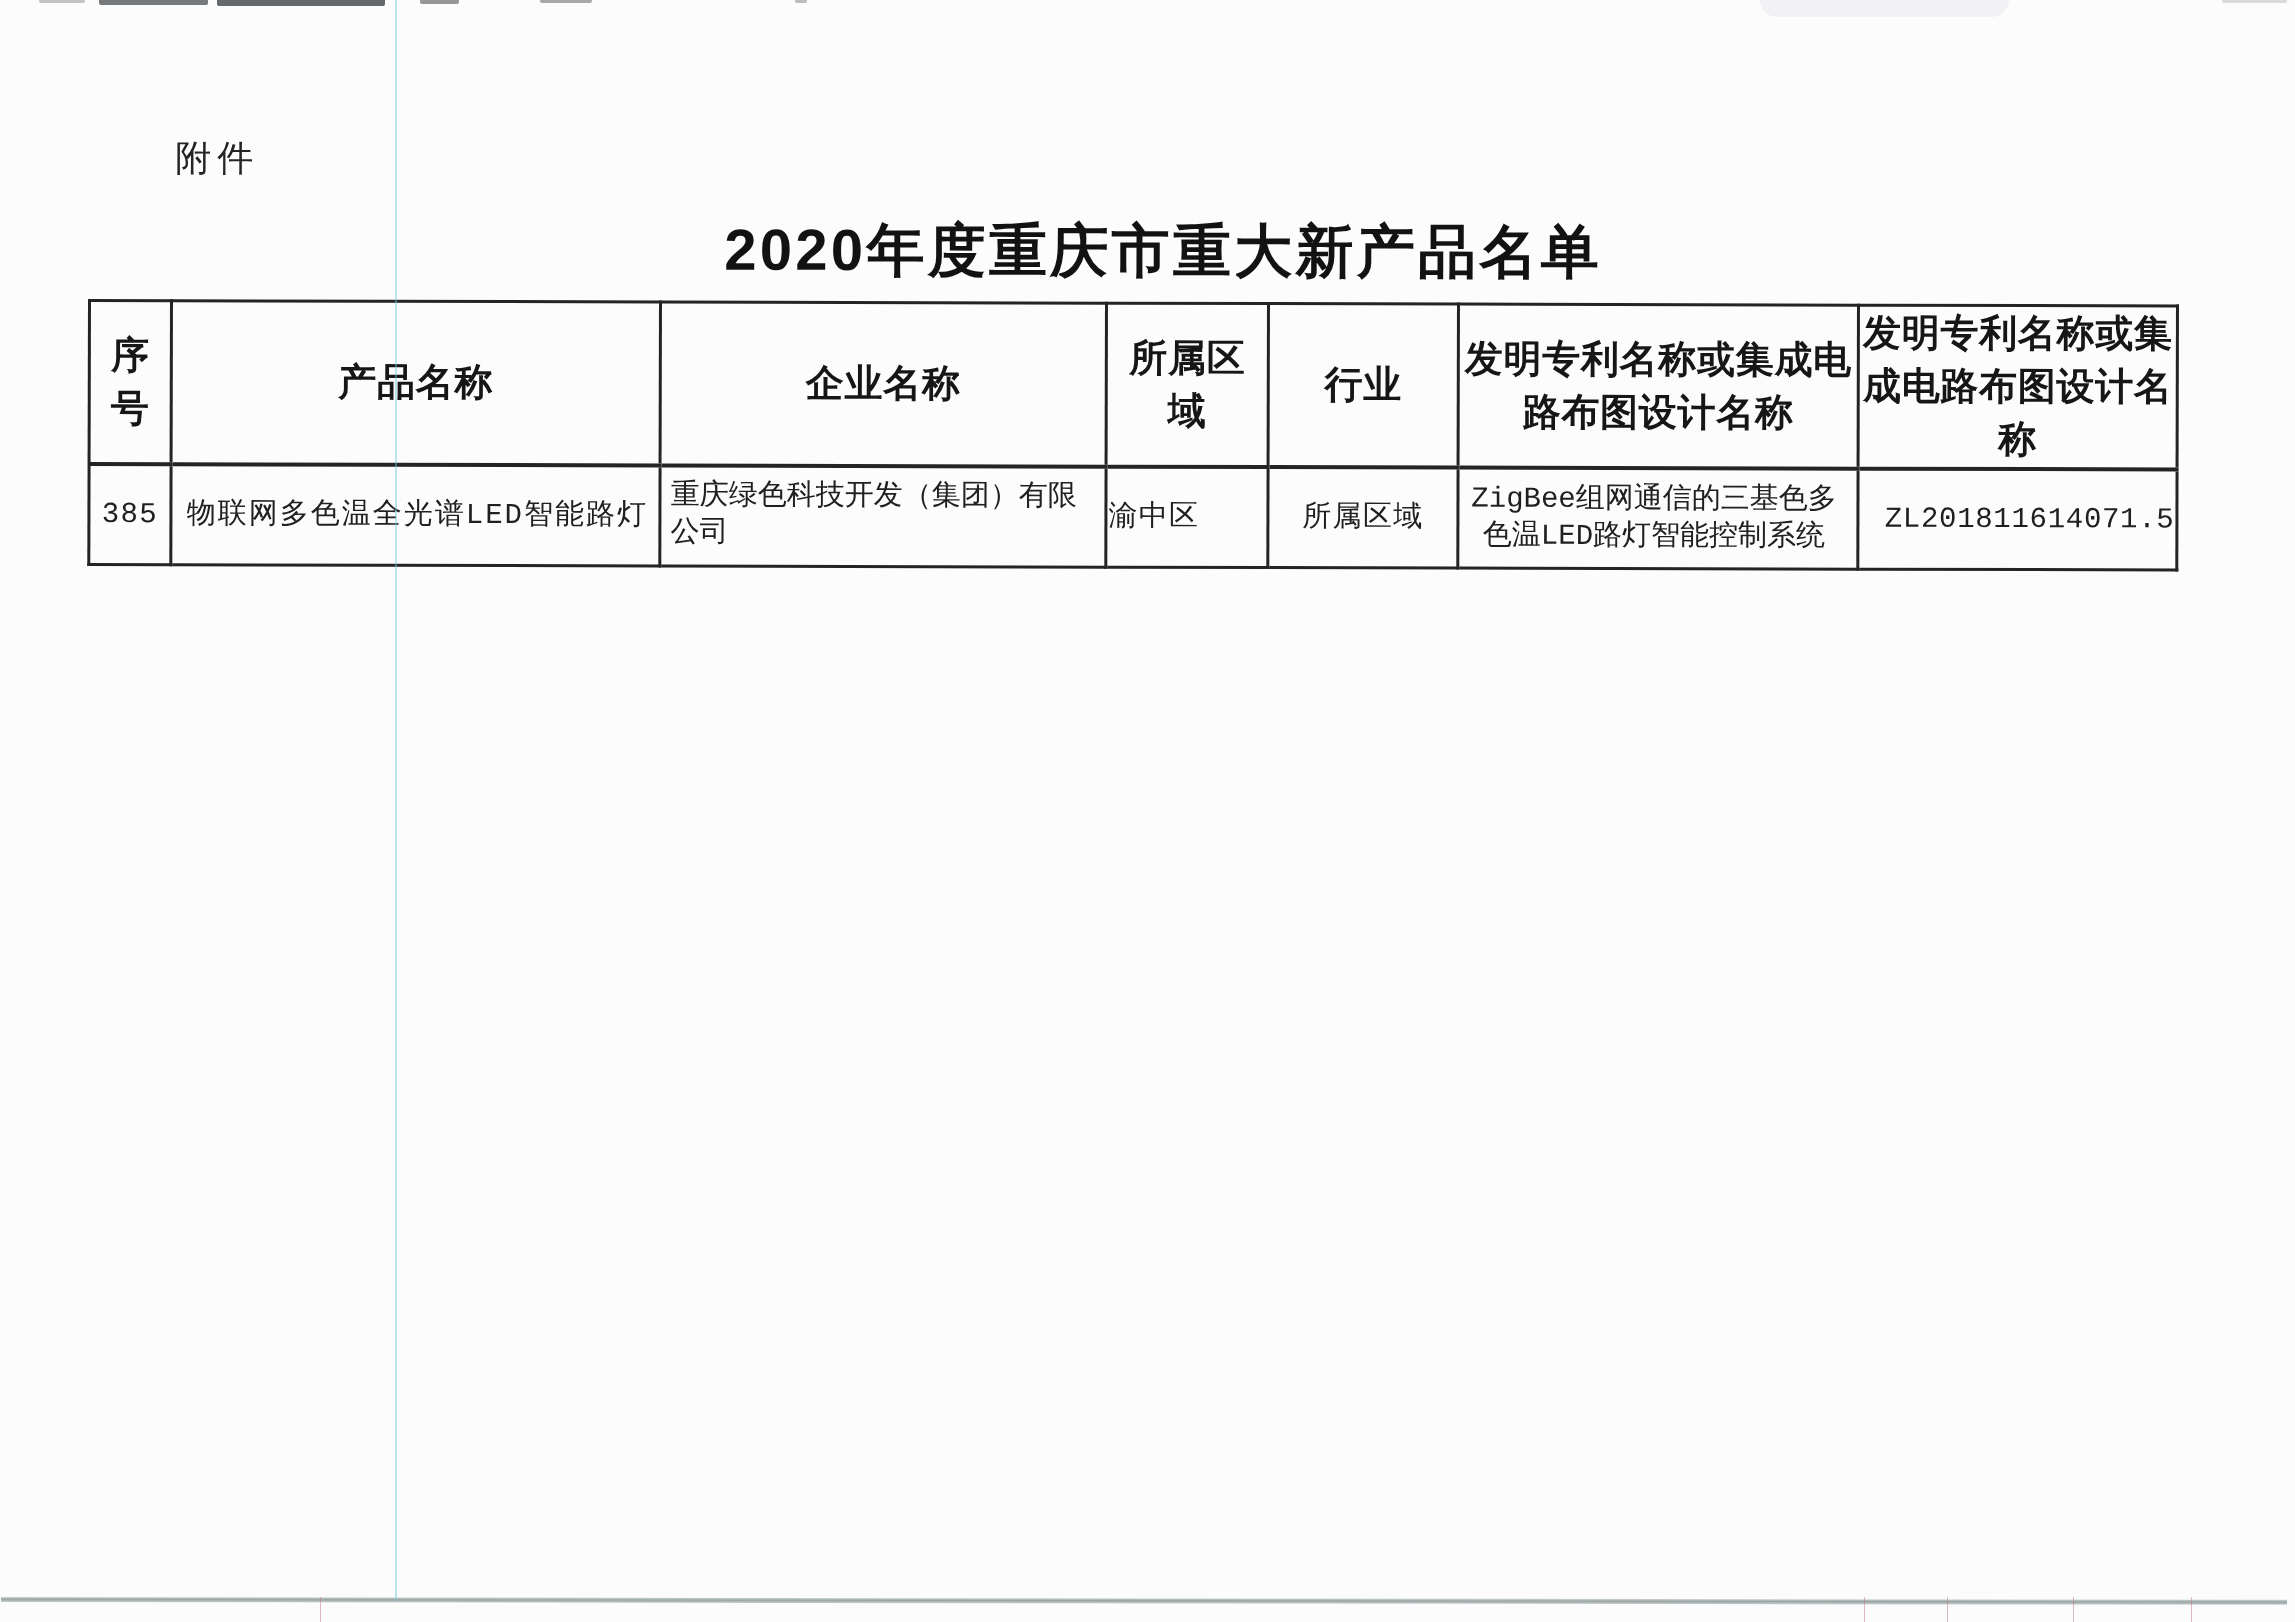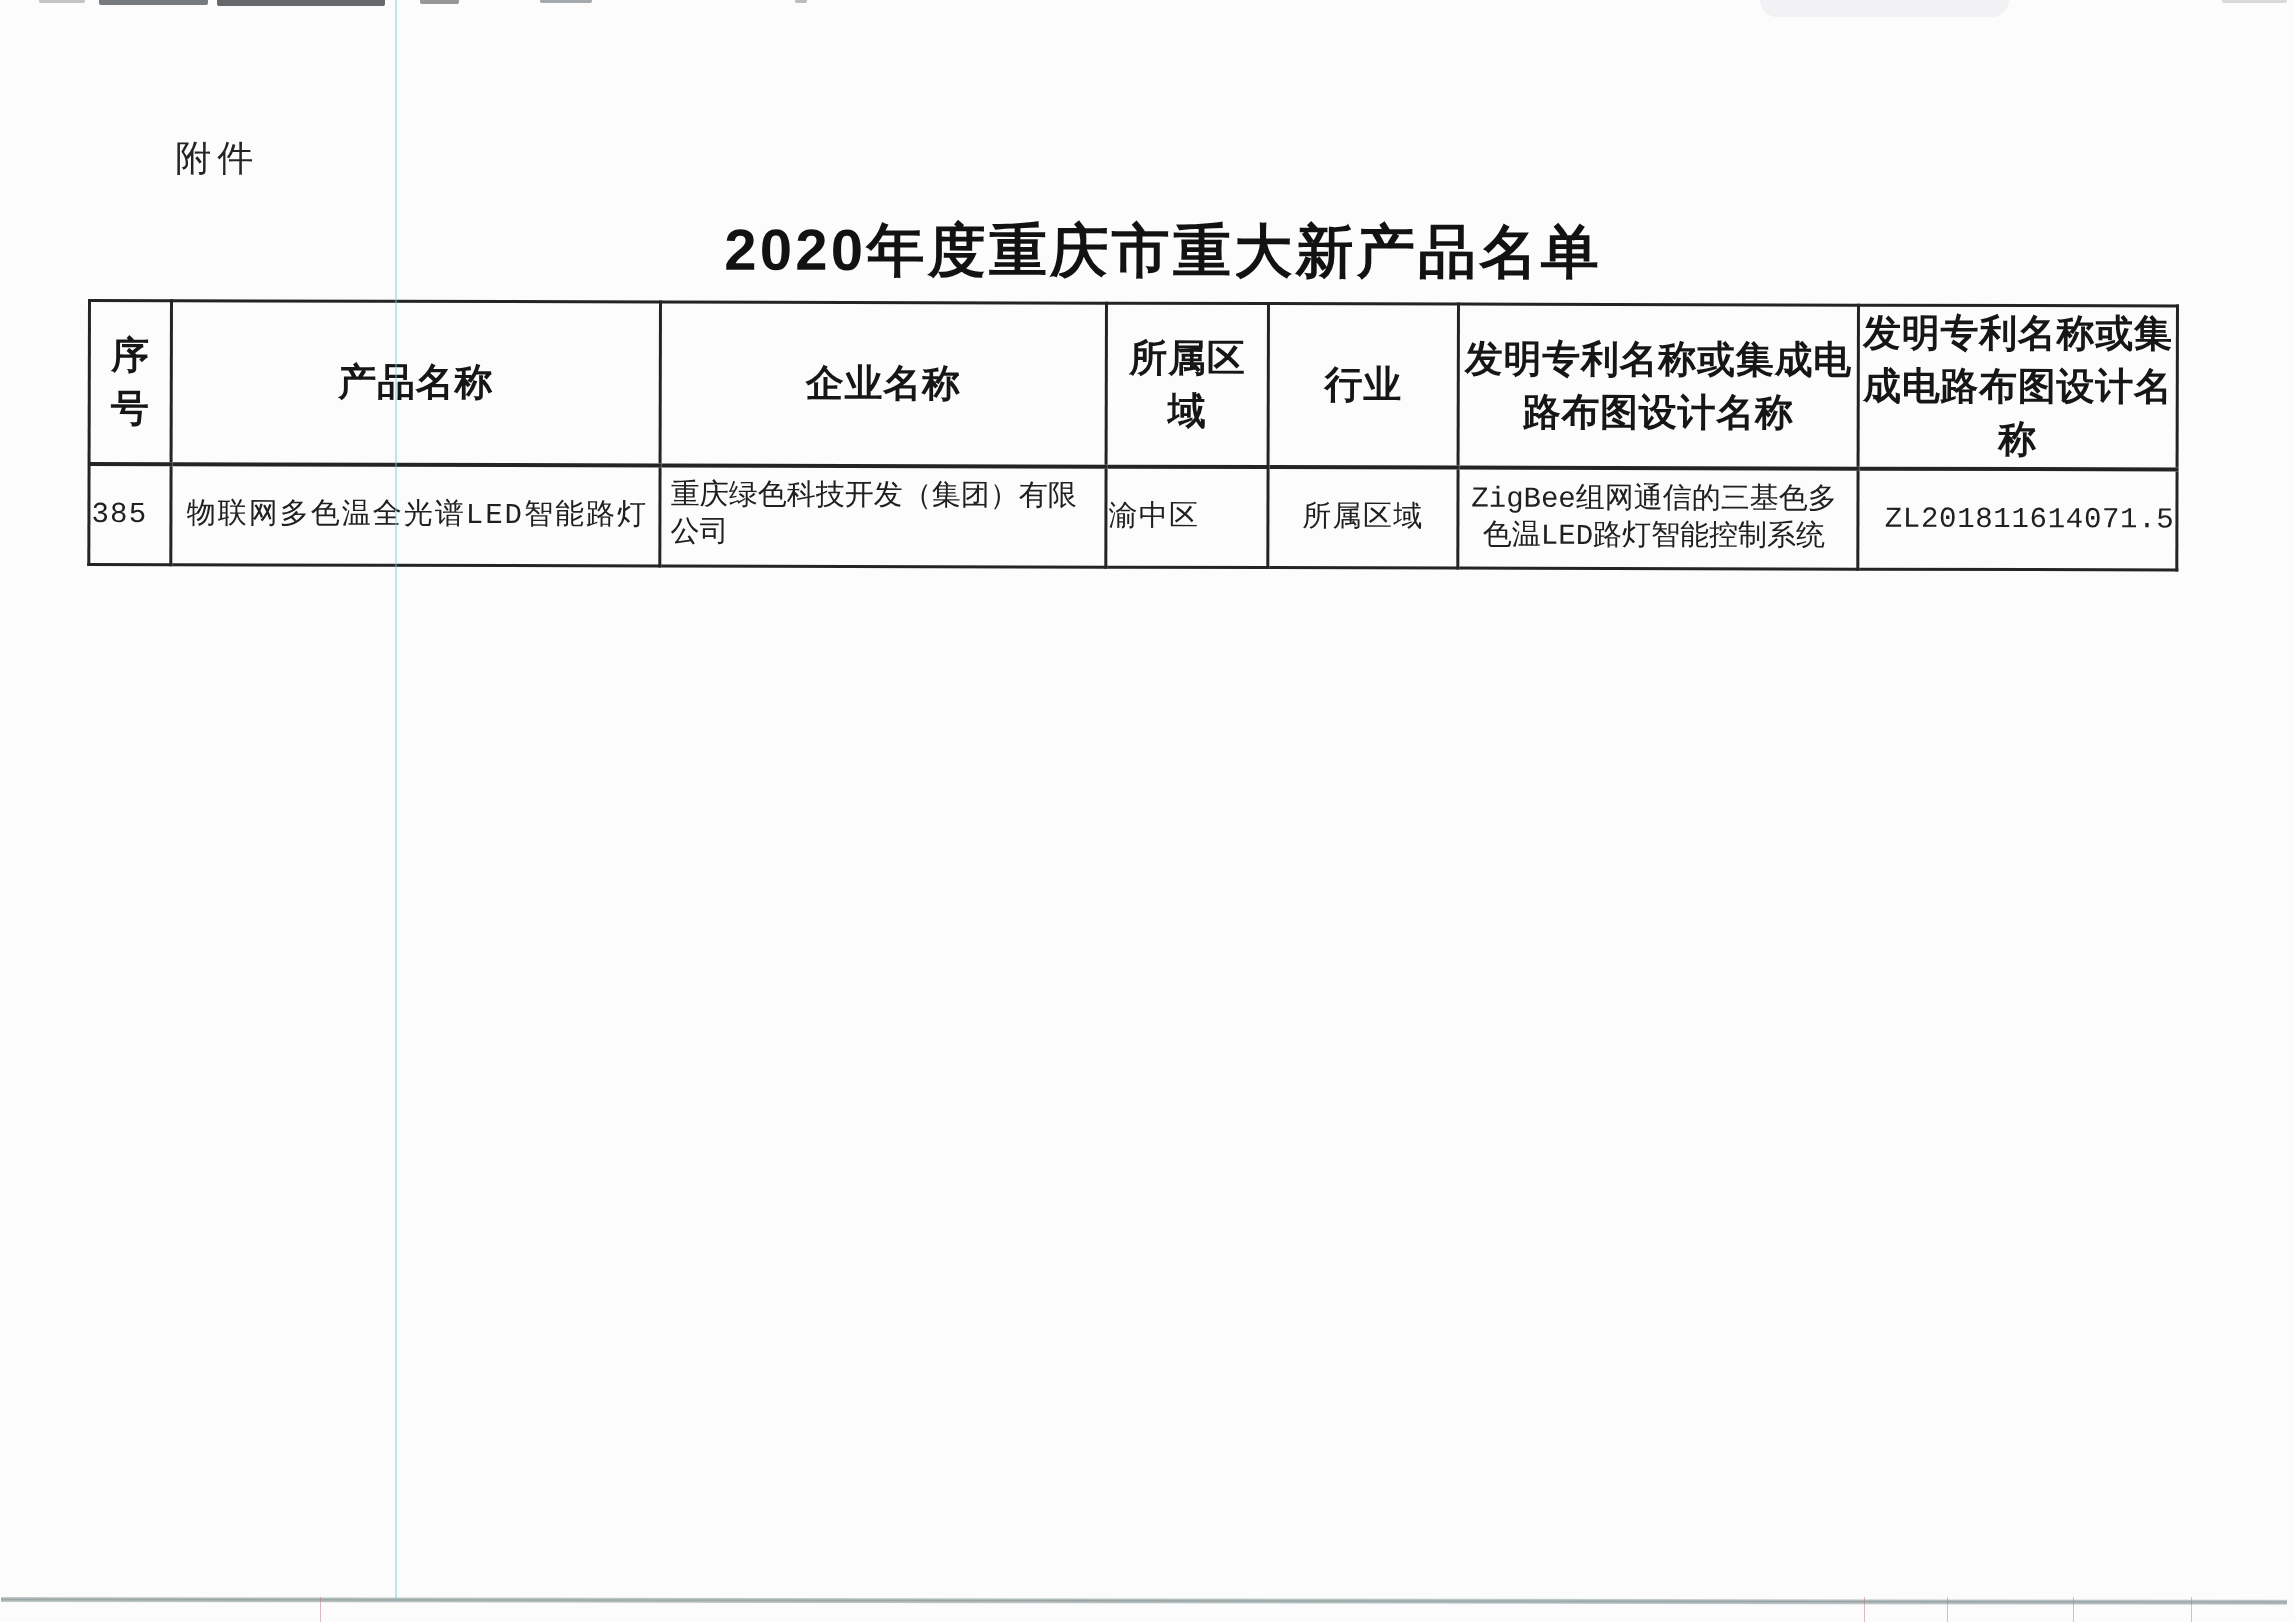--- a/index.html
+++ b/index.html
@@ -135,21 +135,21 @@
   }
 
   table.products td {
     height: 87px;
     font-family: "Liberation Mono", "DejaVu Sans Mono", monospace;
     font-size: 29px;
     line-height: 1.28;
     vertical-align: middle;
     color: #202020;
   }
-  td.cell-seq        { text-align: left; font-size: 31px; letter-spacing: 1.3px; }
+  td.cell-seq        { text-align: center; font-size: 31px; letter-spacing: 1.3px; }
   td.cell-product    { text-align: left; padding-left: 14.4px; padding-right: 2.6px; letter-spacing: 2px; }
   td.cell-company    { text-align: left; padding: 3.9px 19.6px 6.5px 9.2px; }
   td.cell-district   { text-align: left; letter-spacing: 1.3px; }
   td.cell-industry   { text-align: center; letter-spacing: 1.3px; }
   td.cell-patent     { text-align: center; padding: 3.9px 17px 3.9px 9.2px; margin-left: 24px; }
   td.cell-patent-no  { text-align: right; padding-left: 5px; letter-spacing: 0.7px; }
 </style>
 </head>
 <body>
 

